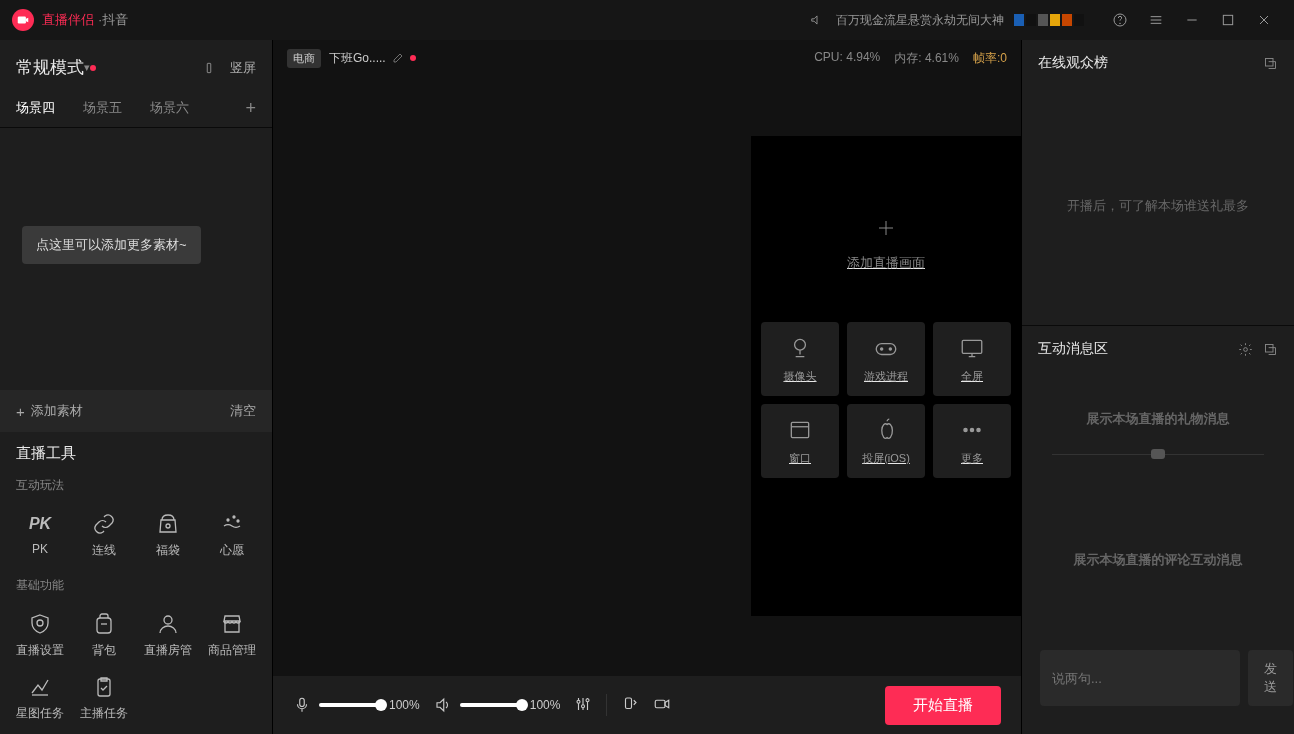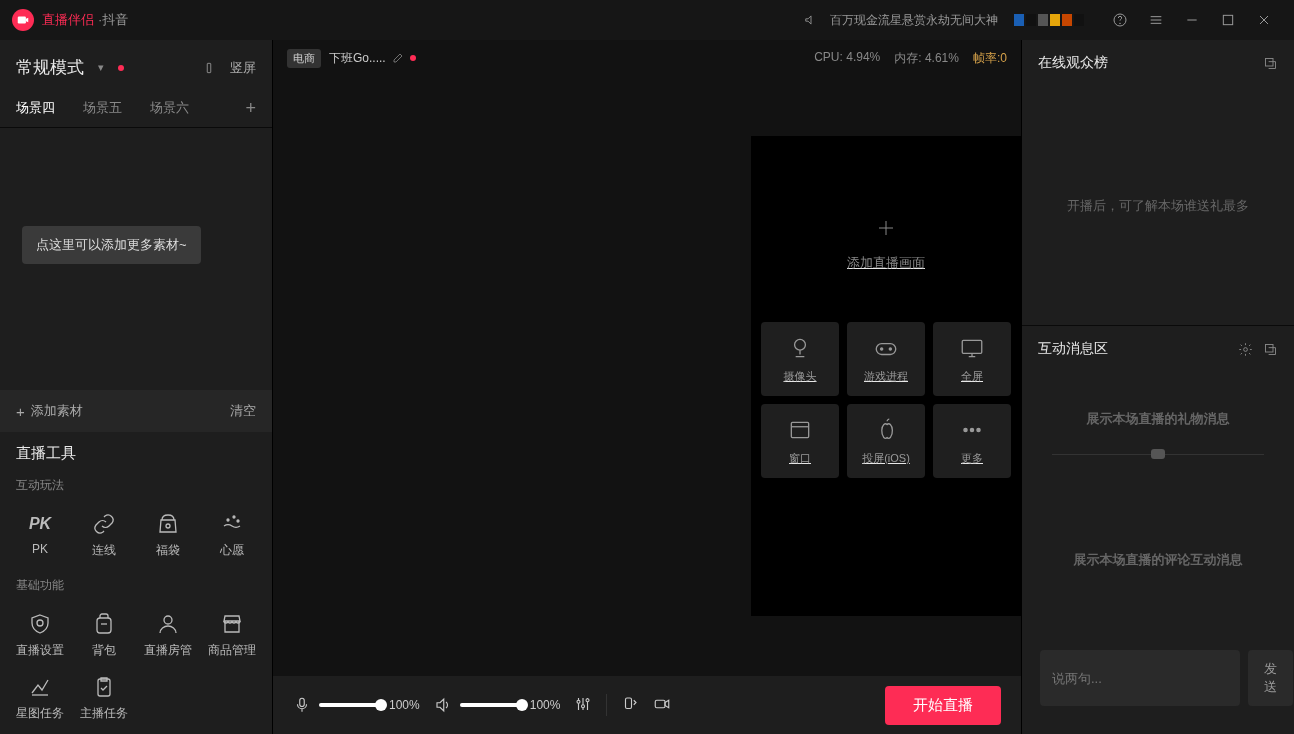--- a/index.html
+++ b/index.html
@@ -3,32 +3,32 @@
 <meta charset="utf-8">
 <style>
 * { margin: 0; padding: 0; box-sizing: border-box; }
 body { font-family: -apple-system, "Microsoft YaHei", sans-serif; background: #0f0f0f; color: #e8e8e8; width: 1294px; height: 734px; overflow: hidden; font-size: 13px; }
 .titlebar { height: 40px; background: #161616; display: flex; align-items: center; padding: 16px 12px; }
 .logo { width: 22px; height: 22px; background: #fe2c55; border-radius: 50%; display: flex; align-items: center; justify-content: center; margin-right: 8px; }
 .logo svg { width: 14px; height: 14px; fill: #fff; }
 .app-title { color: #fe2c55; font-weight: 500; }
 .app-sub { color: #999; margin-left: 4px; }
 .spacer { flex: 1; }
-.announce { color: #999; font-size: 12px; display: flex; align-items: center; gap: 12px; margin-right: 16px; }
+.announce { color: #999; font-size: 12px; display: flex; align-items: center; gap: 12px; margin-right: 10px; }
 .title-badges { display: flex; gap: 2px; margin-right: 18px; }
 .tb { width: 10px; height: 12px; }
 .title-btn { width: 36px; height: 40px; display: flex; align-items: center; justify-content: center; color: #999; cursor: pointer; }
 .title-btn svg { width: 16px; height: 16px; stroke: currentColor; fill: none; stroke-width: 1.5; }
 
 .main { display: flex; height: 694px; }
 
 
 .sidebar { width: 272px; background: #1e1e1e; display: flex; flex-direction: column; }
 .mode-row { display: flex; align-items: center; justify-content: space-between; padding: 16px 16px 10px; }
-.mode-title { font-size: 17px; font-weight: 500; display: flex; align-items: center; gap: 14px; }
+.mode-title { font-size: 17px; font-weight: 500; display: flex; align-items: center; gap: 0; }
 .red-dot { width: 6px; height: 6px; background: #fe2c55; border-radius: 50%; }
 .orient { color: #aaa; font-size: 13px; display: flex; align-items: center; gap: 14px; cursor: pointer; }
 .orient svg { width: 14px; height: 14px; stroke: currentColor; fill: none; stroke-width: 1.3; }
 .tabs { display: flex; align-items: center; padding: 0 16px; gap: 28px; border-bottom: 1px solid #0a0a0a; }
 .tab { padding: 10px 0; color: #888; cursor: pointer; font-size: 13px; }
 .tab.active { color: #fff; }
 .tab-add { margin-left: auto; color: #888; font-size: 18px; cursor: pointer; }
 .scene-area { flex: 1; position: relative; min-height: 120px; }
 .tooltip { position: absolute; top: 98px; left: 22px; background: #3a3a3a; color: #ddd; padding: 10px 14px; border-radius: 4px; font-size: 13px; }
 .tooltip::after { content: ''; position: absolute; bottom: -6px; left: 50px; border: 6px solid transparent; border-top-color: #3a3a3a; }

